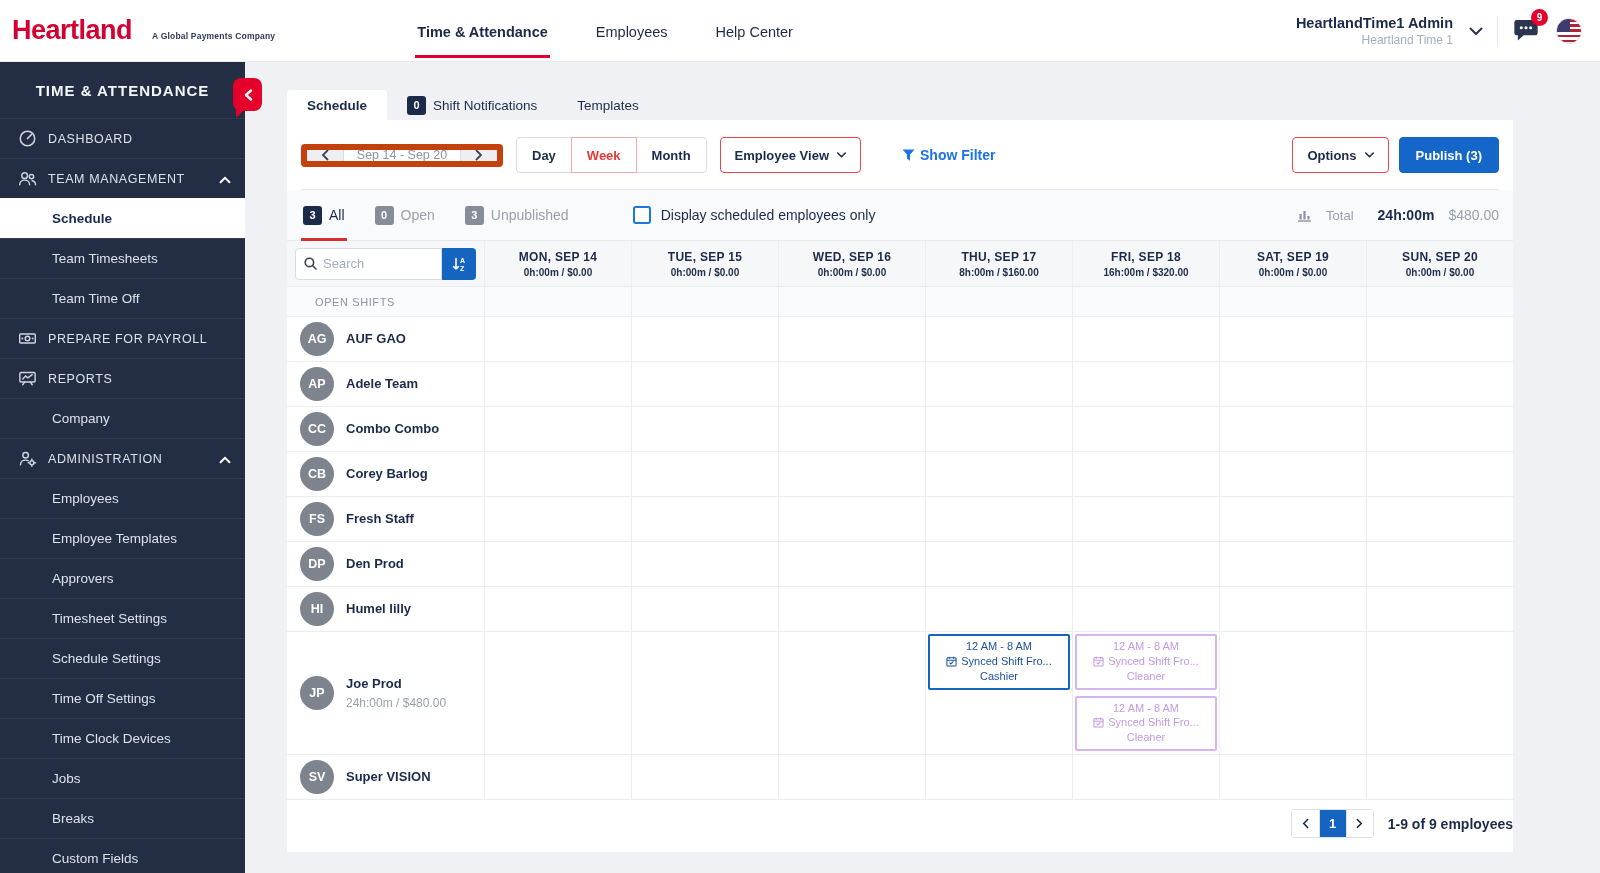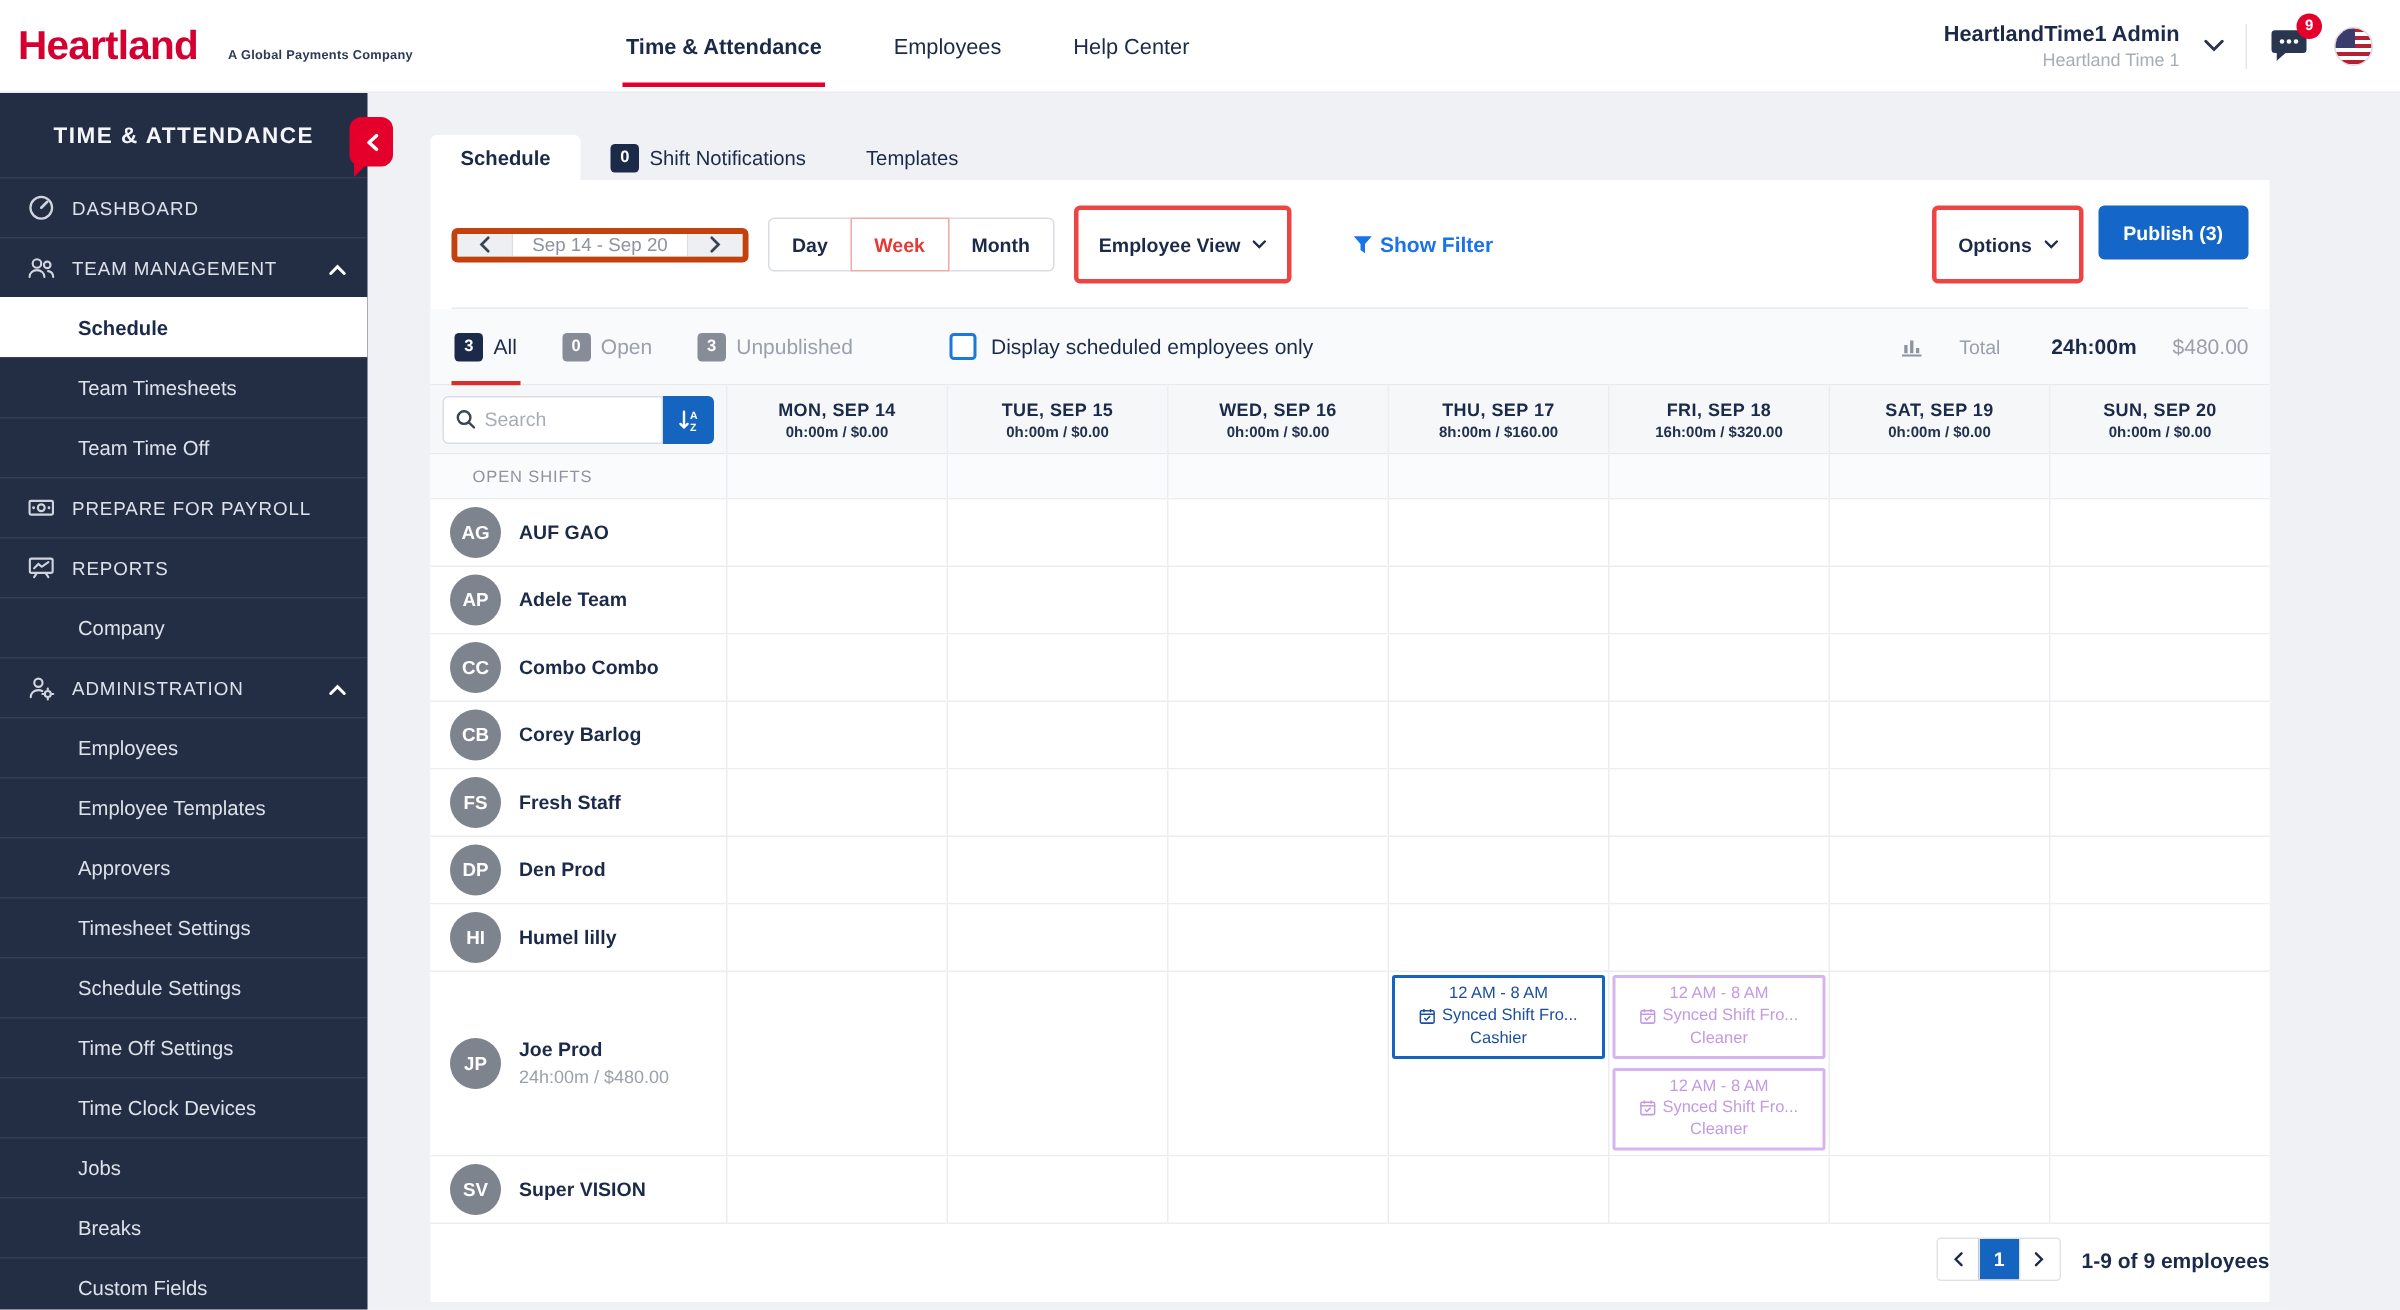--- a/index.html
+++ b/index.html
@@ -42,47 +42,47 @@
 
   .tabs { display:flex; height:30px; }
   .tab { display:flex; align-items:center; padding:0 20px; font-size:13.5px; color:#1c2a4a; cursor:pointer; border-radius:4px 4px 0 0; gap:7px; }
   .tab.active { background:#fff; font-weight:600; }
   .tab-badge { width:19px; height:19px; border-radius:3px; background:#1c2a4a; color:#fff; font-size:11px; font-weight:700; display:flex; align-items:center; justify-content:center; }
 
   .panel { background:#fff; width:1226px; }
 
   
   .toolbar { display:flex; align-items:center; padding:17px 14px 16px; gap:13px; }
-  .date-nav { display:flex; border:4px solid #c2410c; border-radius:4px; overflow:hidden; height:23px; }
+  .date-nav { display:flex; border:6px solid #c2410c; border-radius:4px; overflow:hidden; height:23px; }
   .dn-btn { width:36px; height:100%; background:#edeff2; display:flex; align-items:center; justify-content:center; cursor:pointer; }
   .dn-label { width:118px; background:#fff; display:flex; align-items:center; justify-content:center; font-size:12.5px; color:#8d93a0; border-left:1px solid #d9dde3; border-right:1px solid #d9dde3; }
   .view-group { display:flex; }
   .view-btn { height:36px; padding:0 15px; background:#fff; border:1px solid #d9dde3; margin-left:-1px; font-size:13px; font-weight:700; color:#1c2a4a; display:flex; align-items:center; cursor:pointer; }
   .view-btn:first-child { margin-left:0; border-radius:4px 0 0 4px; }
   .view-btn:last-child { border-radius:0 4px 4px 0; }
   .view-btn.active { color:#e43935; border-color:#eeaBA9; z-index:2; position:relative; }
-  .dd-btn { height:52px; padding:0 14px; background:#fff; border:3px solid #ef4444; border-radius:4px; font-size:13px; font-weight:700; color:#1c2a4a; display:flex; align-items:center; gap:8px; cursor:pointer; }
+  .dd-btn { height:36px; padding:0 14px; background:#fff; border:1px solid #ef4444; border-radius:4px; font-size:13px; font-weight:700; color:#1c2a4a; display:flex; align-items:center; gap:8px; cursor:pointer; }
   .show-filter { display:flex; align-items:center; gap:5px; color:#1a73e8; font-size:14px; font-weight:700; margin-left:28px; cursor:pointer; }
   .toolbar-right { margin-left:auto; display:flex; gap:10px; }
   .publish-btn { height:36px; padding:17px 16px; background:#1467c8; border:1px solid #1467c8; border-radius:4px; color:#fff; font-size:13px; font-weight:700; display:flex; align-items:center; cursor:pointer; }
 
   .tb-divider { height:1px; background:#e8eaee; margin:0 14px; }
 
   
   .filter-row { display:flex; align-items:center; padding:0 14px; height:50px; background:#f9fafb; }
   .filter-tab { display:flex; align-items:center; gap:7px; margin-right:26px; padding:16px 2px 13px; border-bottom:3px solid transparent; cursor:pointer; }
   .ft-count { width:19px; height:19px; border-radius:3px; background:#868d99; color:#fff; font-size:11px; font-weight:700; display:flex; align-items:center; justify-content:center; }
   .ft-label { font-size:14px; color:#9aa0ac; }
   .filter-tab.active { border-bottom-color:#d6302c; }
   .filter-tab.active .ft-count { background:#1c2a4a; }
   .filter-tab.active .ft-label { color:#1c2a4a; font-weight:400; }
   .chk-wrap { display:flex; align-items:center; gap:10px; margin-left:36px; cursor:pointer; }
   .checkbox { width:18px; height:18px; border:2px solid #1b78e0; border-radius:3px; background:#fff; }
   .chk-label { font-size:14px; color:#1c2a4a; }
-  .total-wrap { margin-left:auto; display:flex; align-items:center; gap:24px; }
+  .total-wrap { margin-left:auto; display:flex; align-items:center; gap:14px; }
   .total-label { font-size:13px; color:#9aa0ac; margin-right:10px; }
   .total-hours { font-size:14px; font-weight:700; color:#1c2a4a; }
   .total-amount { font-size:14px; color:#9aa0ac; }
 
   
   .grid { border-top:1px solid #e8eaee; }
   .t-row { display:grid; grid-template-columns:197px repeat(7,1fr); }
   .cell { border-left:1px solid #ecedf0; border-bottom:1px solid #ecedf0; position:relative; }
   .cell:first-child { border-left:none; }
   .hdr-row .cell { background:#f5f7f9; border-bottom:1px solid #e8eaee; height:46px; }

